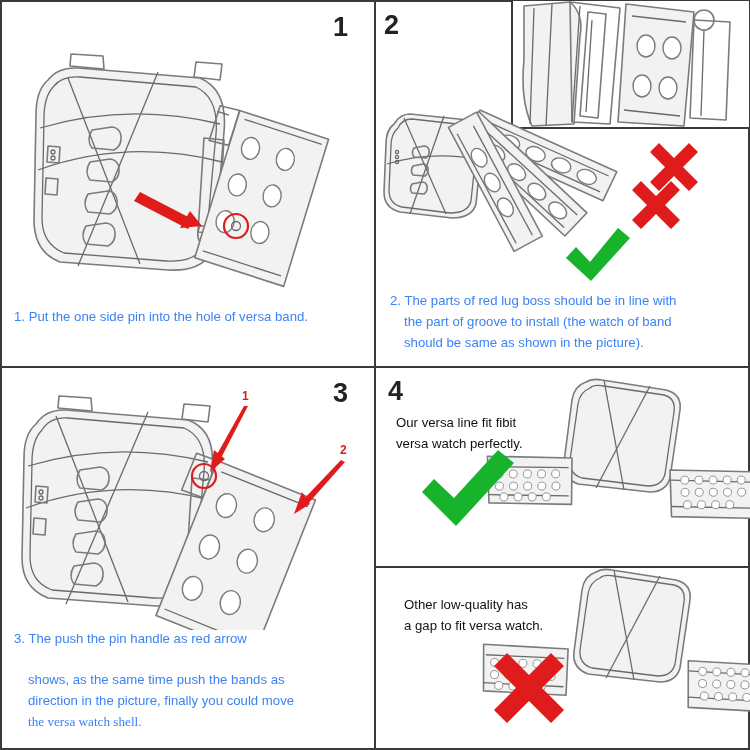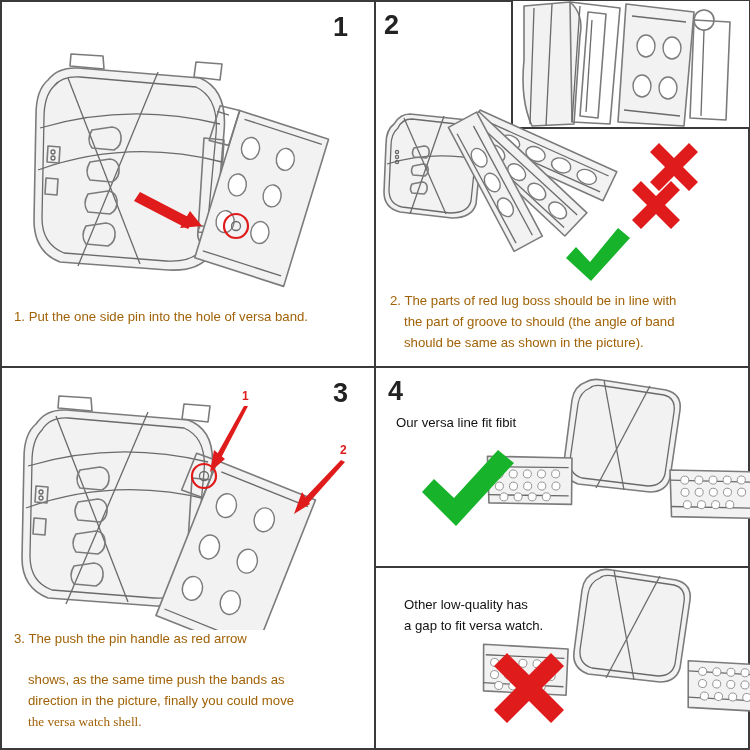--- a/index.html
+++ b/index.html
@@ -34,21 +34,21 @@
     position: absolute;
     font-size: 27px;
     font-weight: bold;
     color: #222;
     font-family: "Liberation Sans", sans-serif;
     line-height: 1;
   }
   .caption {
     position: absolute;
     font-size: 13.2px;
-    color: #a16207;
+    color: #3b82f6;
     line-height: 1.58;
     font-family: "Liberation Sans", sans-serif;
   }
   .caption .hang {
     display: block;
     text-indent: -14px;
     padding-left: 14px;
   }
   .note {
     position: absolute;
@@ -234,21 +234,21 @@
         </g>
 
         <g>
           <path class="greenf" d="M192 258 L202 247 L216 262 L244 228 L256 238 L217 281 Z"></path>
         </g>
       </svg>
     </div>
 
     <div class="caption" style="left:16px; top:291px; width:352px;">
       <span class="hang">2. The parts of red lug boss should be in line with</span>
-      <span style="display:block; padding-left:14px;">the part of groove to should (the angle of band</span>
+      <span style="display:block; padding-left:14px;">the part of groove to install (the watch of band</span>
       <span style="display:block; padding-left:14px;">should be same as shown in the picture).</span>
     </div>
   </div>
 
   <div class="panel" style="left:0;top:366px;width:374px;height:382px;">
 
     <div class="step-num" style="left:333px; top:14px;">3</div>
 
     <div class="art" style="left:6px; top:14px;">
       <svg width="364" height="250" viewBox="0 0 364 250">
@@ -310,20 +310,21 @@
       <span style="display:block; padding-left:14px;font-family:Liberation Serif, serif;">the versa watch shell.</span>
     </div>
   </div>
 
   <div class="panel" style="left:374px;top:366px;width:376px;height:200px;">
 
     <div class="step-num" style="left:14px; top:12px;">4</div>
 
     <div class="note" style="left:22px; top:46px; width:180px;">
       <span style="display:block;">Our versa line fit fibit</span>
+      <span style="display:block;">versa watch perfectly.</span>
     </div>
 
     <div class="art" style="left:0; top:0;">
       <svg width="376" height="200" viewBox="0 0 376 200">
 
         <g>
           <path class="ln fillpale" d="M212 16 Q200 20 198 34 L190 96 Q188 112 204 118 L276 126 Q292 126 296 112 L306 44 Q308 28 292 24 L228 14 Q218 12 212 16 Z"></path>
           <path class="ln-d" d="M216 22 Q206 26 204 38 L196 94 Q195 108 208 112 L274 120 Q288 120 291 108 L300 46 Q302 32 290 29 L230 20 Q220 18 216 22 Z"></path>
           <path class="ln-d" d="M230 14 L250 124"></path>
           <path class="ln-d" d="M276 20 L222 122"></path>

